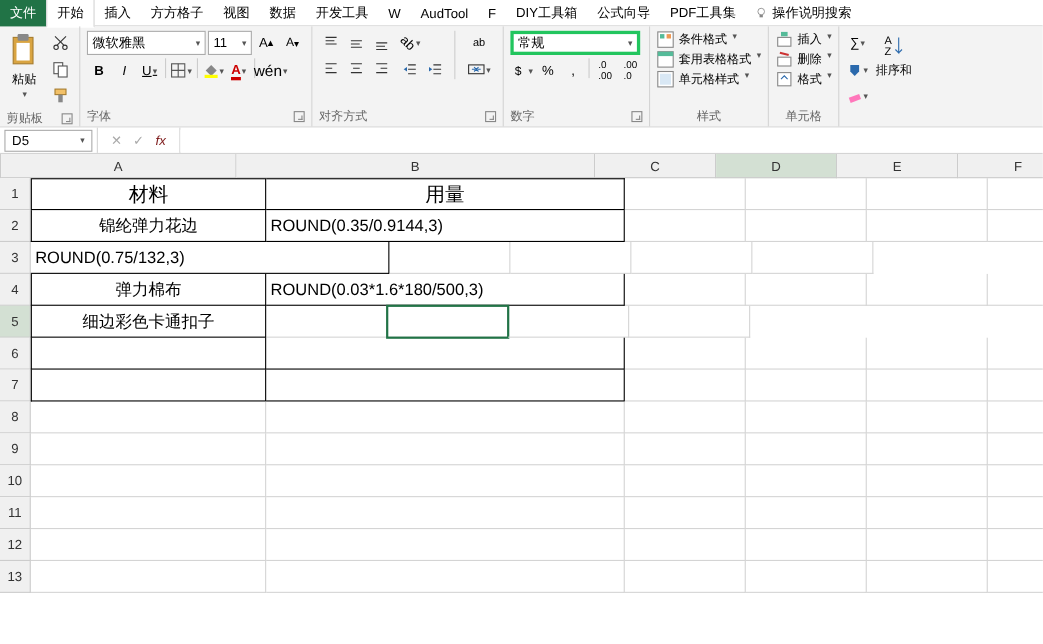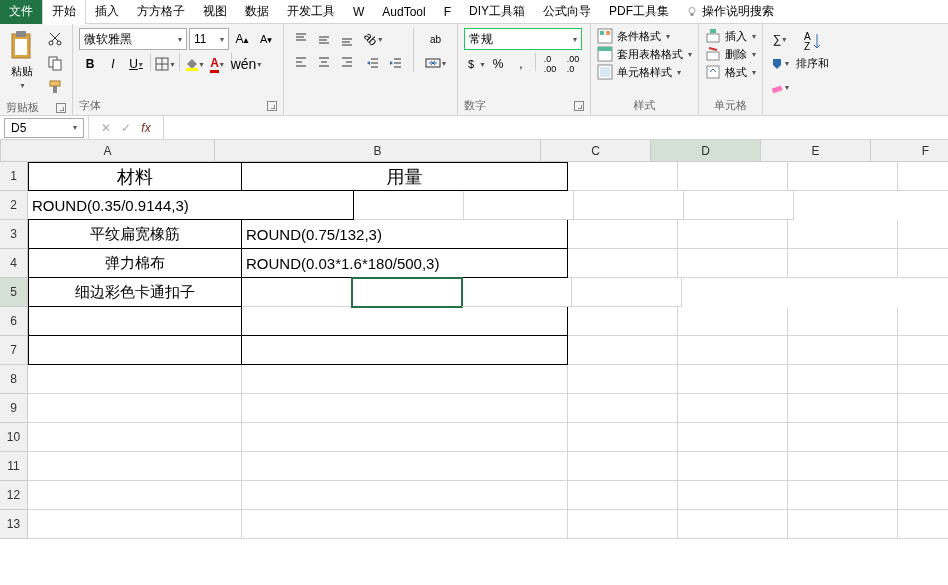--- a/index.html
+++ b/index.html
@@ -28,24 +28,24 @@
 .paste-col .label { font-size: 11px; }
 .clip-side { display: flex; flex-direction: column; gap: 2px; margin-left: 2px; }
 
 .font-row { display: flex; gap: 2px; align-items: center; margin-bottom: 3px; }
 .font-name { width: 108px; height: 22px; border: 1px solid #ababab; background: #fff; padding: 0 4px; font-size: 12px; display: flex; align-items: center; justify-content: space-between; }
 .font-size { width: 40px; height: 22px; border: 1px solid #ababab; background: #fff; padding: 0 4px; display: flex; align-items: center; justify-content: space-between; }
 .icon-row { display: flex; gap: 1px; }
 .sep { width: 1px; height: 18px; background: #ccc; margin: 0 2px; }
 
 .align-grid { display: grid; grid-template-columns: repeat(3, 22px); gap: 1px; }
-.number-format { width: 118px; height: 22px; border: 1px solid #22c55e; background: #fff; padding: 0 4px; display: flex; align-items: center; justify-content: space-between; margin-bottom: 3px; }
+.number-format { width: 118px; height: 22px; border: 3px solid #22c55e; background: #fff; padding: 0 4px; display: flex; align-items: center; justify-content: space-between; margin-bottom: 3px; }
 
 .style-col { display: flex; flex-direction: column; gap: 2px; }
-.style-item { display: flex; align-items: center; gap: 4px; font-size: 11px; cursor: pointer; white-space: nowrap; }
+.style-item { display: flex; align-items: flex-start; gap: 4px; font-size: 11px; cursor: pointer; white-space: nowrap; }
 .style-item .icon { width: 16px; height: 16px; }
 
 .formula-bar { display: flex; height: 24px; border-bottom: 1px solid #d4d4d4; align-items: center; background: #fff; }
 .name-box { width: 80px; height: 20px; border: 1px solid #ababab; margin: 0 4px; padding: 0 6px; display: flex; align-items: center; justify-content: space-between; font-size: 12px; }
 .fb-btns { display: flex; gap: 2px; padding: 0 8px; border-left: 1px solid #d4d4d4; border-right: 1px solid #d4d4d4; height: 100%; align-items: center; }
 .fb-btn { width: 18px; height: 18px; display: flex; align-items: center; justify-content: center; color: #aaa; cursor: pointer; }
 .fx { font-style: italic; color: #7f1d1d; }
 .formula-input { flex: 1; height: 20px; border: none; outline: none; padding: 0 6px; }
 .corner { width: 28px; height: 22px; background: #f0f0f0; border-right: 1px solid #ccc; border-bottom: 1px solid #ccc; }
 .col-headers { display: flex; }
@@ -274,20 +274,24 @@
         <div class="small-btn" style="width:auto;padding:0 4px">
             <svg width="16" height="14">
               <rect x="1" y="3" width="14" height="8" fill="none" stroke="#333"></rect>
               <path d="M4 7 L7 7 M12 7 L9 7" stroke="#2a69ac"></path>
               <path d="M6 5 L8 7 L6 9 M10 5 L8 7 L10 9" fill="none" stroke="#2a69ac"></path>
             </svg>
             <span class="drop-arrow">▾</span>
           </div>
       </div>
     </div>
+    <div class="group-label">
+        <span>对齐方式</span>
+        <span class="dialog-launcher"></span>
+      </div>
   </div>
 
   <div class="group">
     <div>
       <div class="number-format">
           <span>常规</span>
           <span class="drop-arrow">▾</span>
         </div>
       <div class="icon-row">
         <div class="small-btn">
@@ -447,28 +451,28 @@
     <div class="grid">
       <div class="grid-row">
         <div class="cell colA hdr bordered btop bleft">材料</div>
         <div class="cell colB hdr bordered btop">用量</div>
         <div class="cell colC"></div>
         <div class="cell colD"></div>
         <div class="cell colE"></div>
         <div class="cell colF"></div>
       </div>
       <div class="grid-row">
+        <div class="cell colA ctr bordered bleft">锦纶弹力花边</div>
         <div class="cell colB bordered">ROUND(0.35/0.9144,3)</div>
         <div class="cell colC"></div>
           <div class="cell colD"></div>
           <div class="cell colE"></div>
           <div class="cell colF"></div>
       </div>
       <div class="grid-row">
-        <div class="cell colA ctr bordered bleft">平纹扁宽橡筋</div>
         <div class="cell colB bordered">ROUND(0.75/132,3)</div>
         <div class="cell colC"></div>
           <div class="cell colD"></div>
           <div class="cell colE"></div>
           <div class="cell colF"></div>
       </div>
       <div class="grid-row">
         <div class="cell colA ctr bordered bleft">弹力棉布</div>
         <div class="cell colB bordered">ROUND(0.03*1.6*180/500,3)</div>
         <div class="cell colC"></div>

